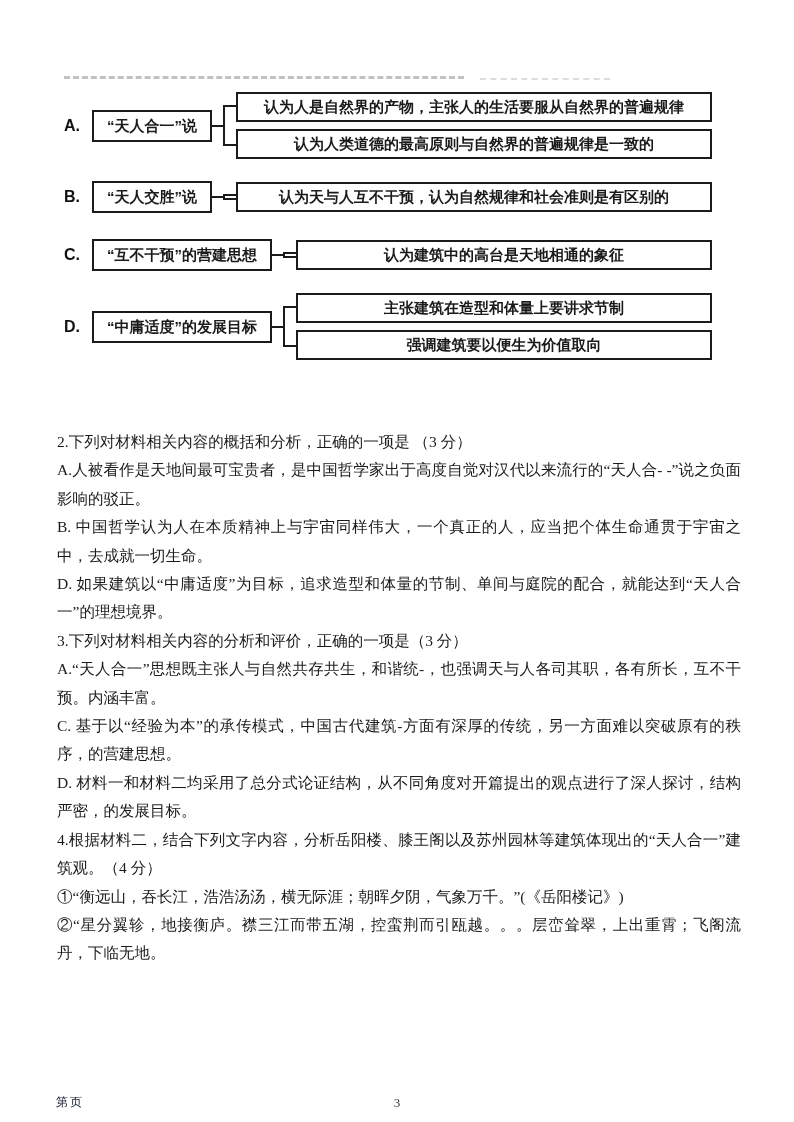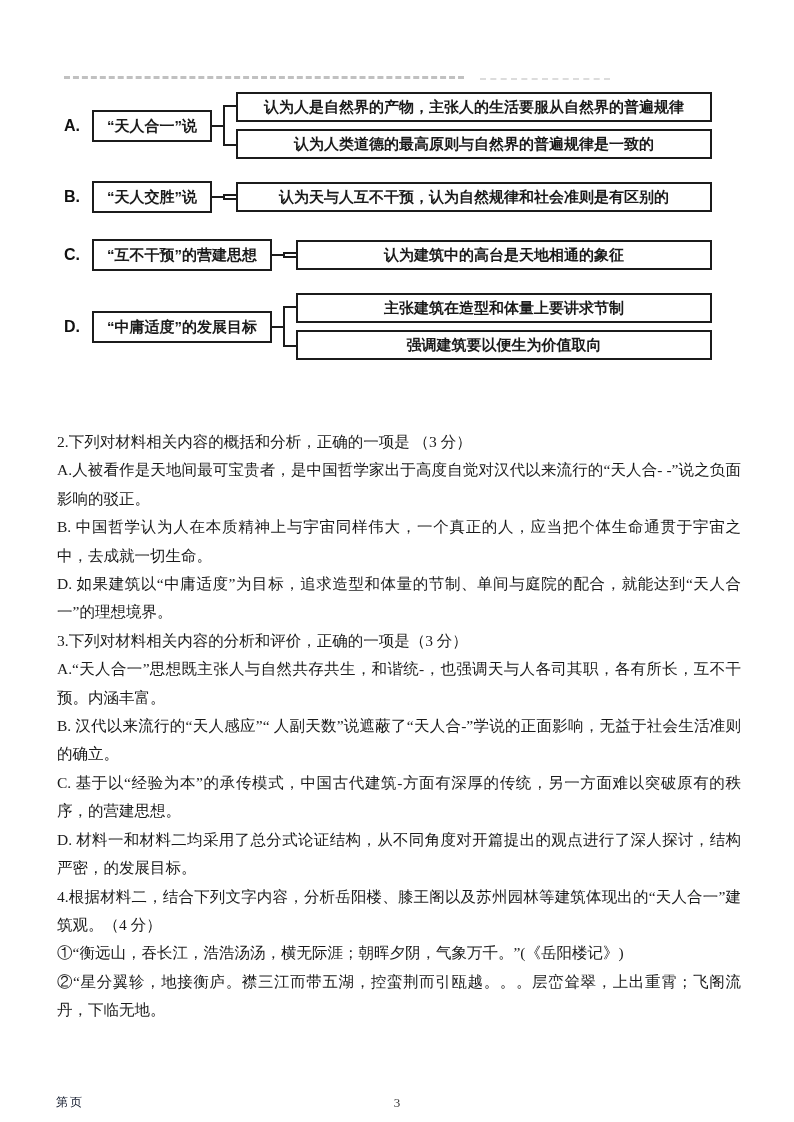--- a/index.html
+++ b/index.html
@@ -145,21 +145,20 @@
 
   </div>
 
   <div class="bodytext">
     <p>2.下列对材料相关内容的概括和分析，正确的一项是 （3 分）</p>
     <p>A.人被看作是天地间最可宝贵者，是中国哲学家出于高度自觉对汉代以来流行的“天人合- -”说之负面影响的驳正。</p>
     <p>B. 中国哲学认为人在本质精神上与宇宙同样伟大，一个真正的人，应当把个体生命通贯于宇宙之中，去成就一切生命。</p>
     <p>D. 如果建筑以“中庸适度”为目标，追求造型和体量的节制、单间与庭院的配合，就能达到“天人合一”的理想境界。</p>
     <p>3.下列对材料相关内容的分析和评价，正确的一项是（3 分）</p>
     <p>A.“天人合一”思想既主张人与自然共存共生，和谐统-，也强调天与人各司其职，各有所长，互不干预。内涵丰富。</p>
-    <p>B. 汉代以来流行的“天人感应”“ 人副天数”说遮蔽了“天人合-”学说的正面影响，无益于社会生活准则的确立。</p>
     <p>C. 基于以“经验为本”的承传模式，中国古代建筑-方面有深厚的传统，另一方面难以突破原有的秩序，的营建思想。</p>
     <p>D. 材料一和材料二均采用了总分式论证结构，从不同角度对开篇提出的观点进行了深人探讨，结构严密，的发展目标。</p>
     <p>4.根据材料二，结合下列文字内容，分析岳阳楼、膝王阁以及苏州园林等建筑体现出的“天人合一”建筑观。（4 分）</p>
     <p>①“衡远山，吞长江，浩浩汤汤，横无际涯；朝晖夕阴，气象万千。”(《岳阳楼记》)</p>
     <p>②“星分翼轸，地接衡庐。襟三江而带五湖，控蛮荆而引瓯越。。。层峦耸翠，上出重霄；飞阁流丹，下临无地。</p>
   </div>
 
   <div class="footer-left">第页</div>
   <div class="page-number">3</div>
 

